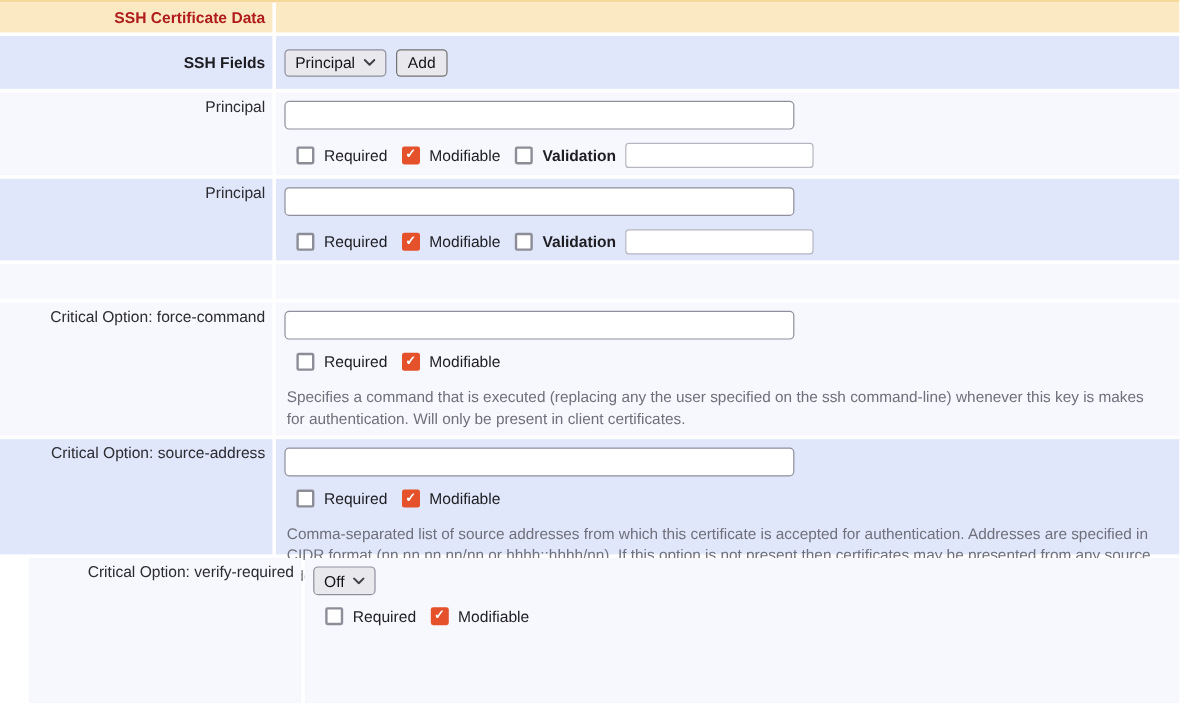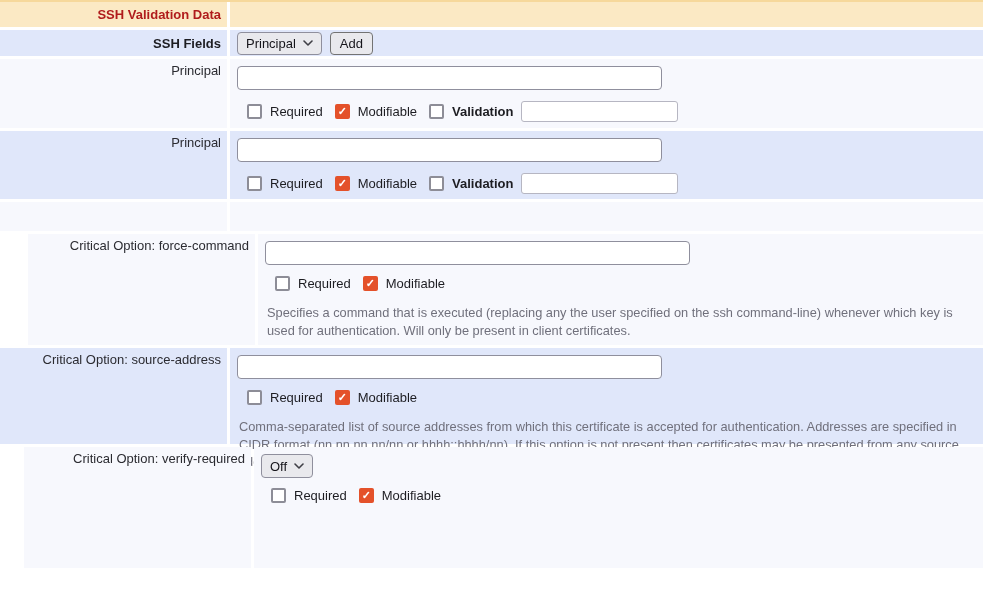--- a/index.html
+++ b/index.html
@@ -11,29 +11,29 @@
             font-size:13px; color:#2b2b31; }
   .cell-r { flex:1; margin-left:3px; }
 
   .bg-cream .cell-l, .bg-cream .cell-r { background:#fbe9c4; }
   .bg-blue  .cell-l, .bg-blue  .cell-r { background:#e0e7fa; }
   .bg-light .cell-l, .bg-light .cell-r { background:#f7f8fd; }
 
   .row-header { height:27px; border-top:2px solid #f6d89b; }
   .row-header .cell-l { display:flex; align-items:center; justify-content:flex-end;
                         font-weight:bold; color:#b01c1c; padding-top:0; }
-  .row-fields { height:26px; }
+  .row-fields { height:44px; }
   .row-fields .cell-l { display:flex; align-items:center; justify-content:flex-end;
                         font-weight:bold; padding-top:0; color:#1d1d22; }
   .row-fields .cell-r { display:flex; align-items:center; gap:8px; padding-left:7px; }
 
   .row-principal-a { height:69px; }
   .row-principal-b { height:68px; }
   .row-empty { height:29px; }
-  .row-force { height:111px;padding-left:28px; }
+  .row-force { height:111px; }
   .row-source { height:96px; }
   .row-verify { height:121px; margin-bottom:0;padding-left:24px; }
 
   .text-input { display:block; margin:7px 0 0 7px; width:425px; height:24px;
                 border:1px solid #8f8f9d; border-radius:4px; background:#ffffff;
                 font-family:"Liberation Sans",sans-serif; font-size:13px; padding:0 6px; }
 
   .cb-row { display:flex; align-items:center; margin:11px 0 0 17px;
             font-size:13px; color:#1d1d22; }
   .cb { width:15px; height:15px; flex:none; border:2px solid #8d8d97;
@@ -58,21 +58,21 @@
   .btn { background:#e9e9ed; border:1px solid #737373; border-radius:4px;
          padding:2px 9px; font-size:13px; color:#15141a; height:23px;
          font-family:"Liberation Sans",sans-serif; cursor:pointer; }
 </style>
 </head>
 <body>
 
 <div class="page">
 
   <div class="row row-header bg-cream">
-    <div class="cell-l">SSH Validation Data</div>
+    <div class="cell-l">SSH Certificate Data</div>
     <div class="cell-r"></div>
   </div>
 
   <div class="row row-fields bg-blue">
     <div class="cell-l">SSH Fields</div>
     <div class="cell-r">
       <div class="select">
         <span>Principal</span>
         <svg width="10" height="6" viewBox="0 0 10 6">
             <path d="M1 1l4 4 4-4" fill="none" stroke="#3f3f46" stroke-width="1.6" stroke-linecap="round" stroke-linejoin="round"></path>
@@ -122,21 +122,21 @@
   <div class="row row-force bg-light">
     <div class="cell-l">Critical Option: force-command</div>
     <div class="cell-r">
       <input class="text-input" value="" style="">
       <div class="cb-row">
         <span class="cb"></span>
         <span class="cb-label">Required</span>
         <span class="cb checked"></span>
         <span class="cb-label">Modifiable</span>
       </div>
-      <div class="desc">Specifies a command that is executed (replacing any the user specified on the ssh command-line) whenever which key is used for authentication. Will only be present in client certificates.</div>
+      <div class="desc">Specifies a command that is executed (replacing any the user specified on the ssh command-line) whenever this key is makes for authentication. Will only be present in client certificates.</div>
     </div>
   </div>
 
   <div class="row row-source bg-blue">
     <div class="cell-l">Critical Option: source-address</div>
     <div class="cell-r">
       <input class="text-input" value="" style="">
       <div class="cb-row">
         <span class="cb"></span>
         <span class="cb-label">Required</span>

